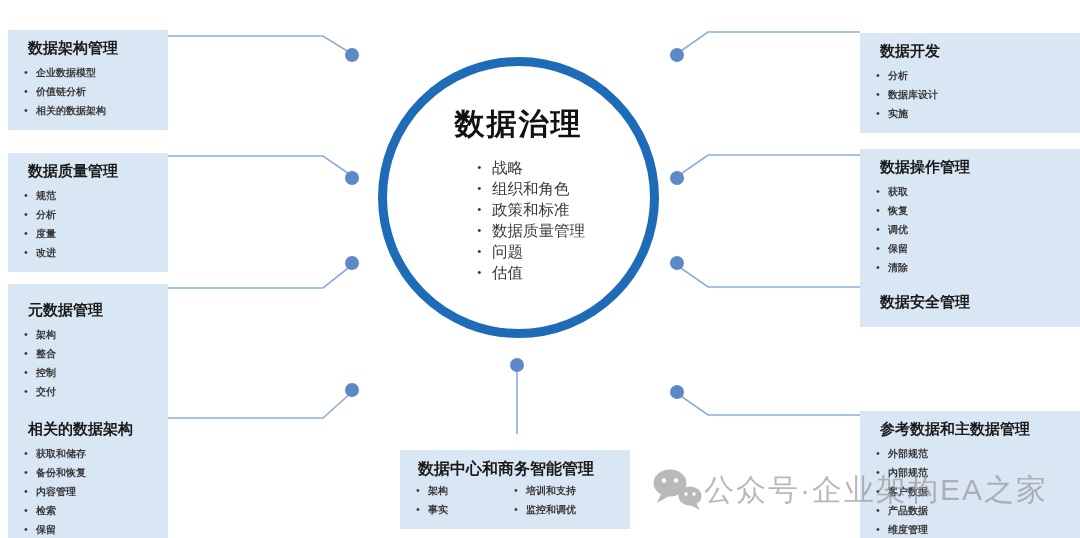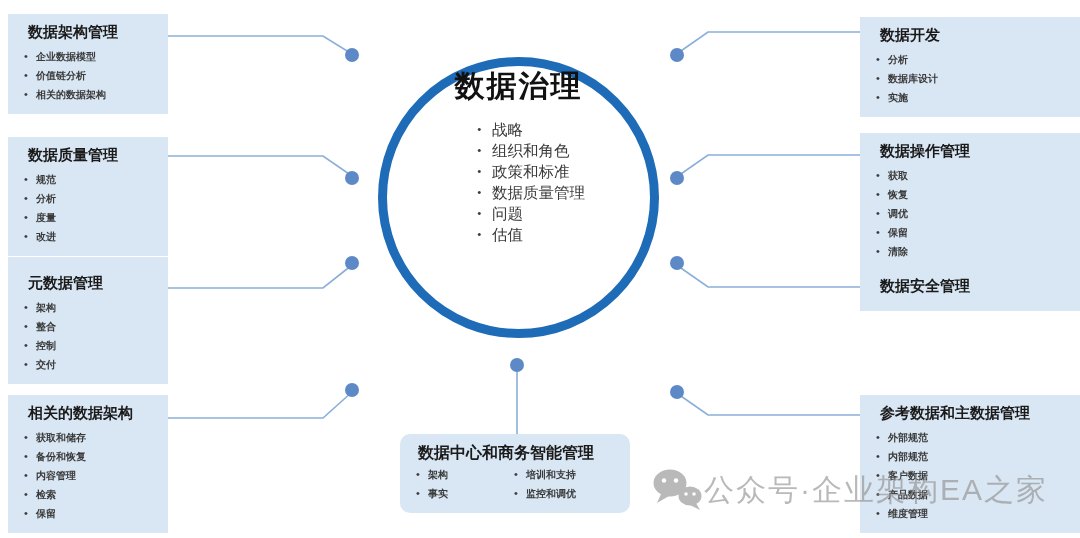--- a/index.html
+++ b/index.html
@@ -18,20 +18,21 @@
     width: 1080px;
     height: 538px;
     z-index: 1;
     pointer-events: none;
   }
   .box {
     position: absolute;
     background: #d9e6f3;
     padding: 9px 26px 10px 12px;
     z-index: 2;
+    margin-top: 16px;
   }
   .box-title {
     font-size: 15px;
     font-weight: bold;
     color: #1a1a1a;
     margin-left: 8px;
     margin-bottom: 5px;
     line-height: 1.25;
   }
   .box ul { list-style: none; }
@@ -46,36 +47,37 @@
   .box li::before {
     content: "•";
     position: absolute;
     left: 4px;
     top: 0;
     font-size: 11px;
     color: #3a3a3a;
   }
   .left-box  { left: 8px;   width: 160px; }
   .right-box { left: 860px; width: 236px; }
-  .bottom-box { left: 400px; top: 434px; width: 230px; border-radius: 10px; }
+  .bottom-box { left: 400px; top: 434px; width: 230px; }
   .bottom-cols { display: flex; }
   .bottom-cols ul:first-child { width: 98px; }
   .circle {
     position: absolute;
     left: 378px;
     top: 57px;
     width: 281px;
     height: 281px;
     border: 9px solid #1e6bb8;
     border-radius: 50%;
     background: #ffffff;
     z-index: 2;
   }
   .circle-title {
     text-align: center;
+    margin-top: 38px;
     font-size: 30px;
     font-weight: bold;
     color: #111111;
     letter-spacing: 2px;
   }
   .circle ul { list-style: none; margin-top: 12px; margin-left: 88px; }
   .circle li {
     font-size: 15.5px;
     color: #3a3a3a;
     line-height: 21px;
@@ -161,21 +163,21 @@
   <div class="box left-box" style="top:137px;">
     <div class="box-title">数据质量管理</div>
     <ul>
       <li>规范</li>
       <li>分析</li>
       <li>度量</li>
       <li>改进</li>
     </ul>
   </div>
 
-  <div class="box left-box" style="top:257px;">
+  <div class="box left-box" style="top:268px;">
     <div class="box-title" style="margin-top:8px;">元数据管理</div>
     <ul>
       <li>架构</li>
       <li>整合</li>
       <li>控制</li>
       <li>交付</li>
     </ul>
   </div>
 
   <div class="box left-box" style="top:395px;">

